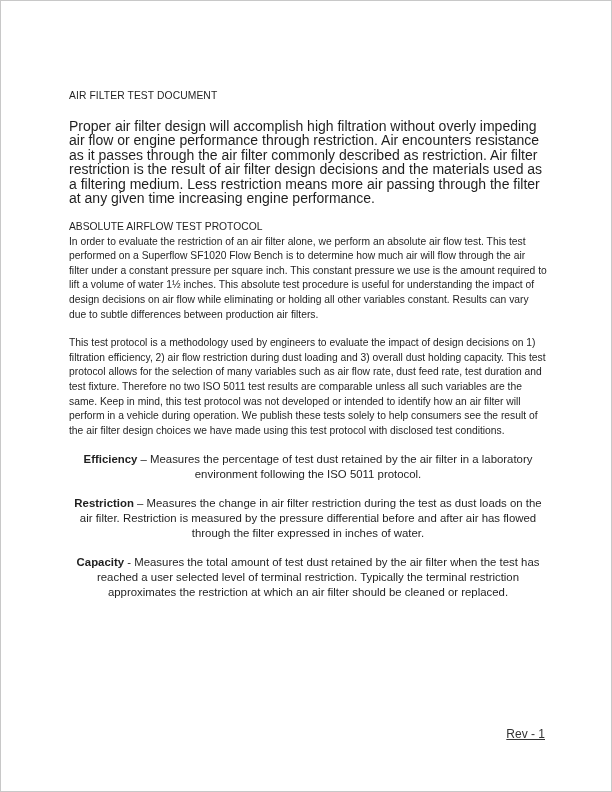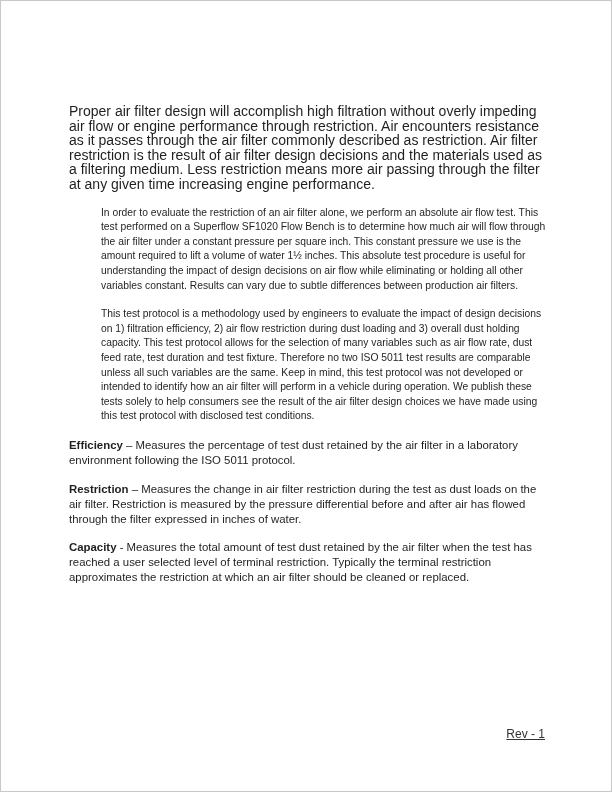--- a/index.html
+++ b/index.html
@@ -30,47 +30,48 @@
   }
   .section { margin-top: 14px; }
   .section-heading {
     font-size: 10.3px;
     line-height: 14.6px;
   }
   .section-body {
     font-size: 10.3px;
     line-height: 14.6px;
     margin-top: 0;
-    margin-left: 32px;
   }
-  .definitions { margin-top: 8px; }
+  .definitions { margin-top: 8px; text-align: center; }
   .definition {
     font-size: 11.4px;
     line-height: 14.9px;
     margin-top: 14px;
   }
   .definition b { font-weight: bold; }
   .page-footer {
     position: absolute;
     top: 726px;
     right: 66px;
     font-size: 12px;
     color: #333;
     text-decoration: underline;
   }
 </style>
 </head>
 <body>
 
 <div class="content">
 
+  <p class="doc-title">AIR FILTER TEST DOCUMENT</p>
 
   <p class="body-text">Proper air filter design will accomplish high filtration without overly impeding air flow or engine performance through restriction. Air encounters resistance as it passes through the air filter commonly described as restriction. Air filter restriction is the result of air filter design decisions and the materials used as a filtering medium. Less restriction means more air passing through the filter at any given time increasing engine performance.</p>
 
   <div class="section">
+    <p class="section-heading">ABSOLUTE AIRFLOW TEST PROTOCOL</p>
     <p class="section-body">In order to evaluate the restriction of an air filter alone, we perform an absolute air flow test. This test performed on a Superflow SF1020 Flow Bench is to determine how much air will flow through the air filter under a constant pressure per square inch. This constant pressure we use is the amount required to lift a volume of water 1½ inches. This absolute test procedure is useful for understanding the impact of design decisions on air flow while eliminating or holding all other variables constant.  Results can vary due to subtle differences between production air filters.</p>
   </div>
 
   <div class="section">
     <p class="section-body">This test protocol is a methodology used by engineers to evaluate the impact of design decisions on 1) filtration efficiency, 2) air flow restriction during dust loading and 3) overall dust holding capacity. This test protocol allows for the selection of many variables such as air flow rate, dust feed rate, test duration and test fixture. Therefore no two ISO 5011 test results are comparable unless all such variables are the same. Keep in mind, this test protocol was not developed or intended to identify how an air filter will perform in a vehicle during operation.  We publish these tests solely to help consumers see the result of the air filter design choices we have made using this test protocol with disclosed test conditions.</p>
   </div>
 
   <div class="definitions">
     <p class="definition">
       <b>Efficiency</b>

